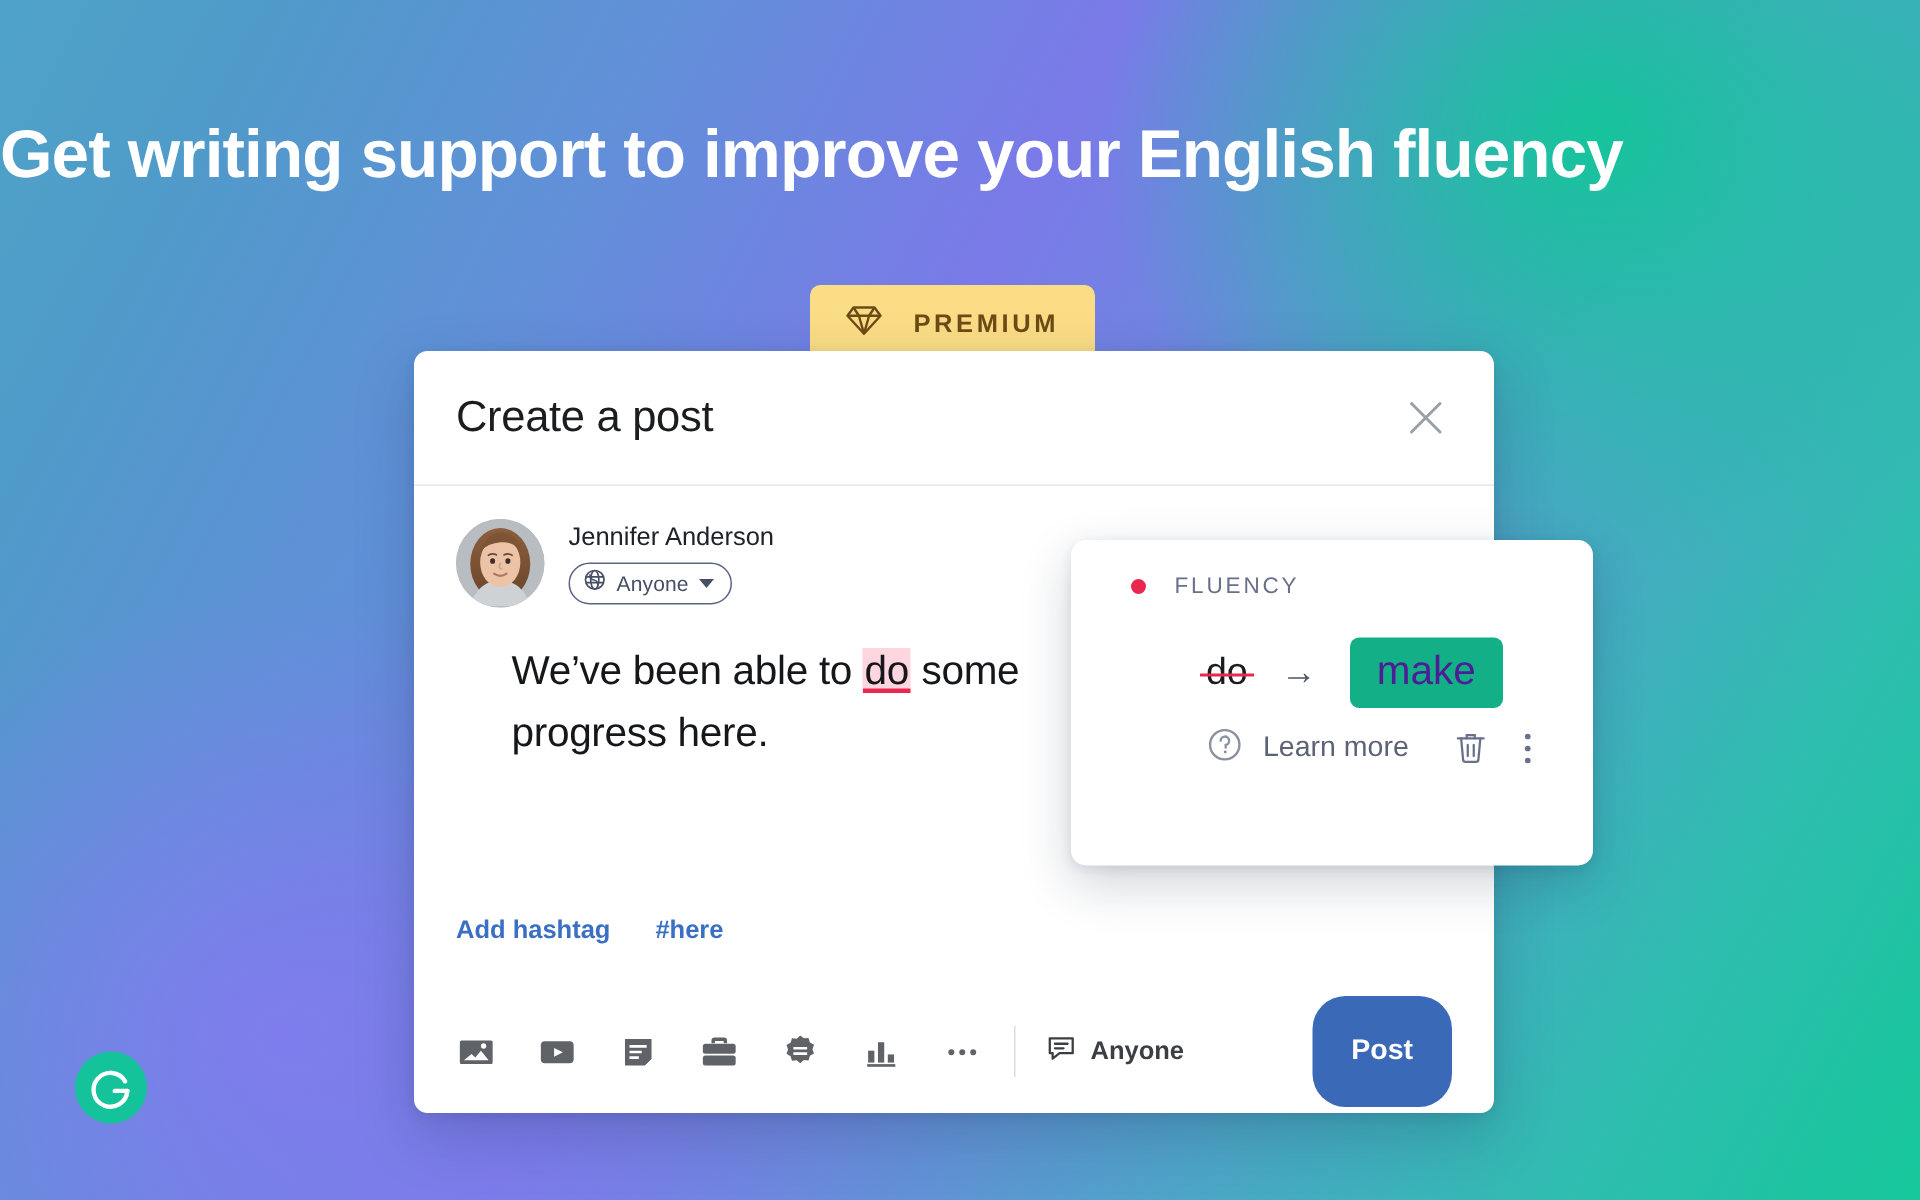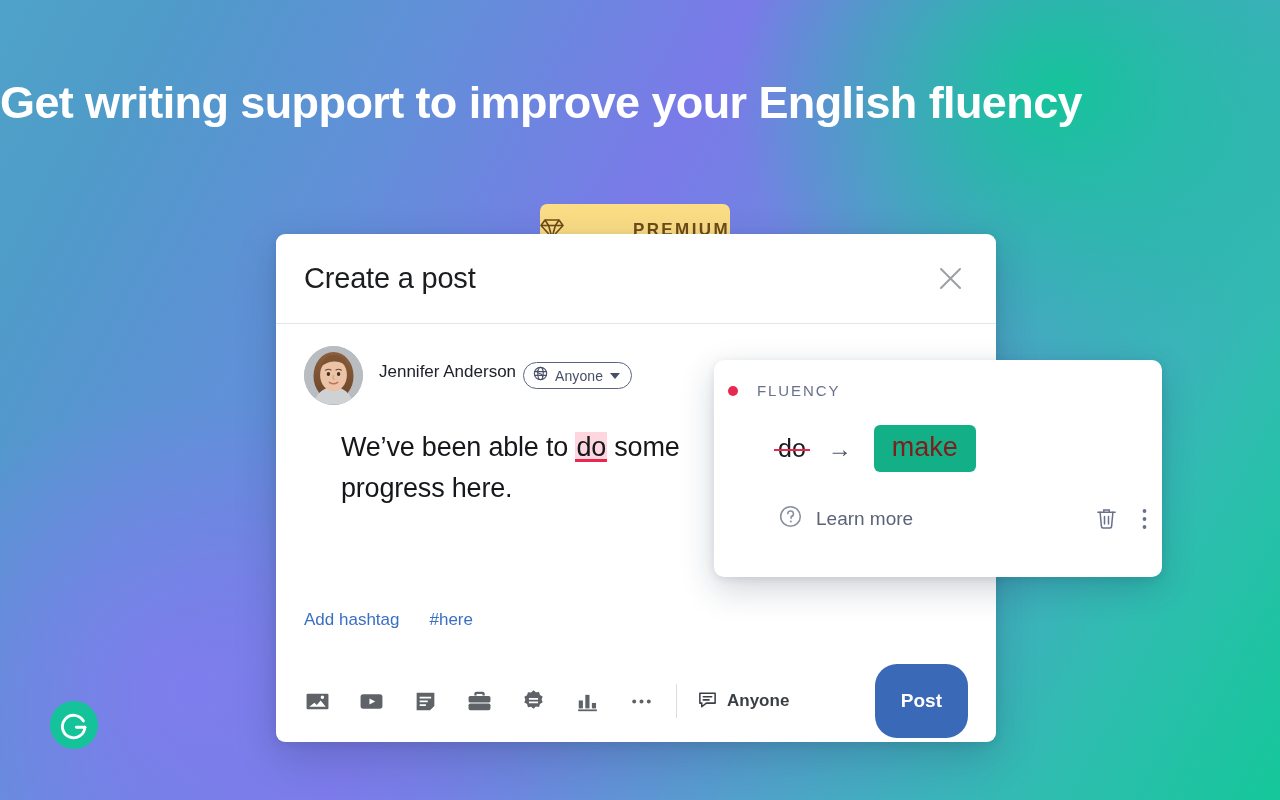--- a/index.html
+++ b/index.html
@@ -54,24 +54,23 @@
     line-height: 1.18;
     white-space: nowrap;
   }
 
   
   .premium-badge {
     position: absolute; left: 540px; top: 190px;
     width: 190px; height: 52px;
     background: #fbdd85;
     border-radius: 7px 7px 0 0;
-    display: flex; align-items: center; justify-content: space-between;
+    display: flex; align-items: center; justify-content: center;
     gap: 21px;
     z-index: 2;
-    margin-top: 14px;
   }
   .premium-label {
     color: #6d4b17;
     font-size: 17px;
     font-weight: bold;
     letter-spacing: 2.4px;
   }
   .diamond-icon { display: block; }
 
   
@@ -108,21 +107,21 @@
   }
   .avatar {
     width: 59px; height: 59px;
     border-radius: 50%;
     overflow: hidden;
     background: #b4b8bd;
     flex: none;
     position: relative;
   }
   .avatar svg { display: block; }
-  .author-meta { display: flex; gap: 7px; }
+  .author-meta { display: flex; flex-direction: column; gap: 7px; }
   .author-name {
     font-size: 17px;
     color: #20222b;
   }
   .audience-pill {
     display: inline-flex; align-items: center;
     gap: 7px;
     border: 1.3px solid #5c6480;
     border-radius: 15px;
     padding: 3px 11px 3px 9px;
@@ -157,21 +156,21 @@
   }
 
   .hashtag-row {
     position: absolute;
     left: 28px; top: 376px;
     display: flex; gap: 30px;
   }
   .hashtag {
     color: #3a6fc4;
     font-size: 17px;
-    font-weight: normal;
+    font-weight: bold;
     cursor: pointer;
   }
 
   .toolbar {
     position: absolute;
     left: 0; bottom: 0;
     width: 100%;
     height: 82px;
     display: flex; align-items: center;
     padding: 0 28px;
@@ -204,26 +203,26 @@
     border: none;
     border-radius: 22px;
     padding: 26px 26px;
     cursor: pointer;
     font-family: "Liberation Sans", sans-serif;
   }
 
   
   .suggestion-card {
     position: absolute; left: 714px; top: 360px;
-    width: 448px; height: 217px;
+    width: 348px; height: 217px;
     background: #ffffff;
     border-radius: 10px;
     box-shadow: 0 12px 34px rgba(22,40,70,0.20), 0 2px 8px rgba(22,40,70,0.10);
     z-index: 5;
-    padding: 22px 14px;
+    padding: 22px 40px;
   }
   .sugg-head { display: flex; align-items: center; gap: 19px; }
   .sugg-dot {
     width: 10px; height: 10px; border-radius: 50%;
     background: #e8284f;
   }
   .sugg-category {
     font-size: 15px;
     color: #69708a;
     letter-spacing: 1.9px;
@@ -242,29 +241,29 @@
   .old-word::after {
     content: "";
     position: absolute;
     left: -4px; right: -4px; top: 52%;
     height: 2px;
     background: #e8284f;
   }
   .arrow { color: #4d5566; font-size: 24px; line-height: 1; }
   .new-word {
     background: #13b087;
-    color: #7f1d1d;
+    color: #4c1d95;
     font-size: 27px;
     border-radius: 6px;
     padding: 7px 18px 9px 18px;
     cursor: pointer;
   }
   .sugg-foot {
     display: flex; 
-    margin-top: 32px;
+    margin-top: 12px;
     padding-left: 50px;
   }
   .learn-more {
     display: flex; align-items: center; gap: 13px;
     cursor: pointer;
   }
   .learn-more-label {
     font-size: 19px; color: #5c6377;
   }
   .sugg-actions {

